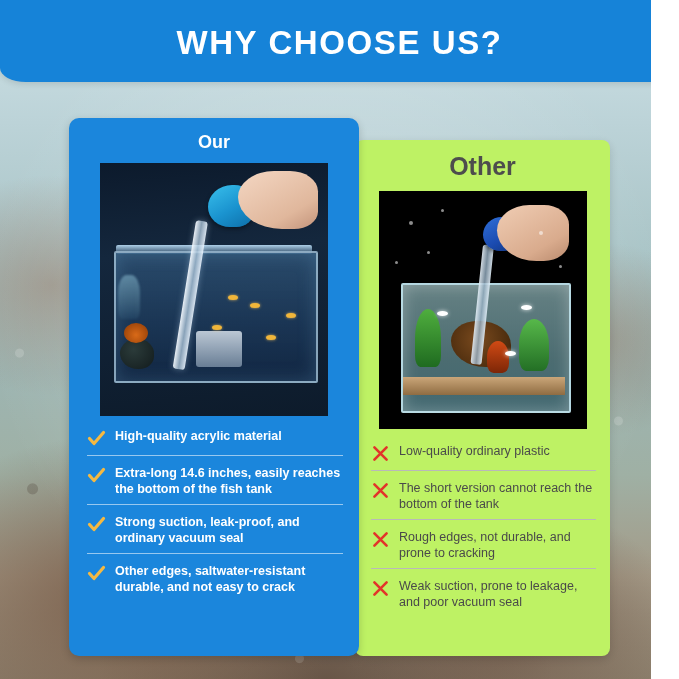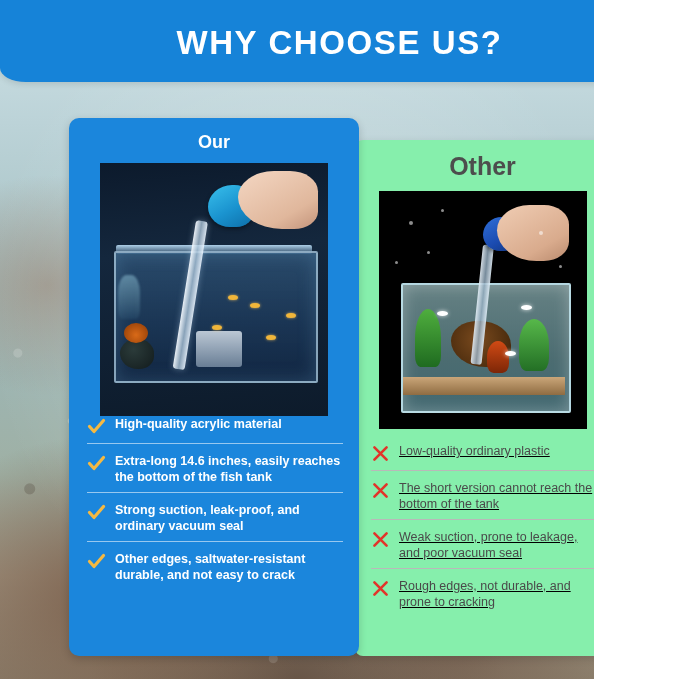--- a/index.html
+++ b/index.html
@@ -7,21 +7,21 @@
     padding: 0;
   }
   body {
     width: 679px;
     height: 679px;
     font-family: "Liberation Sans", sans-serif;
     overflow: hidden;
   }
   .page {
     position: relative;
-    width: 594px;
+    width: 651px;
     height: 679px;
     background: #b9c9c6;
     overflow: hidden;
   }
   
   .bg {
     position: absolute;
     inset: 0;
     background:
       radial-gradient(ellipse 60% 40% at 18% 88%, rgba(120,90,70,0.85) 0%, rgba(120,90,70,0) 60%),
@@ -89,21 +89,21 @@
     background: #1b86dc;
     border-radius: 10px;
     box-shadow: 0 3px 8px rgba(0,0,0,0.18);
     z-index: 3;
   }
   .panel-other {
     left: 355px;
     top: 140px;
     width: 255px;
     height: 516px;
-    background: #86efac;
+    background: #bef264;
     border-radius: 8px;
     box-shadow: 0 3px 8px rgba(0,0,0,0.14);
     z-index: 2;
   }
   .panel-title {
     text-align: center;
     font-weight: bold;
   }
   .panel-our .panel-title {
     color: #ffffff;
@@ -332,26 +332,26 @@
     background: rgba(255,255,255,0.55);
   }
 
   
   .features {
     margin: 0;
     padding: 0;
     list-style: none;
   }
   .features-our {
+    margin-top: 12px;
     padding: 0 16px 0 18px;
   }
   .features-other {
     margin-top: 14px;
     padding: 0 14px 0 16px;
-    text-decoration: underline;
   }
   .feature {
     display: flex;
     align-items: flex-start;
     gap: 9px;
     padding-bottom: 7px;
     margin-bottom: 9px;
   }
   .features-our .feature {
     border-bottom: 1px solid rgba(255,255,255,0.55);
@@ -435,29 +435,29 @@
           </svg>
         </span>
         <span class="feature-text">The short version cannot reach the bottom of the tank</span>
       </li>
       <li class="feature">
         <span class="mark">
           <svg width="19" height="19" viewBox="0 0 19 19" aria-hidden="true">
             <path d="M3.4 3.4 L15.6 15.6 M15.6 3.4 L3.4 15.6" stroke="#e2342a" stroke-width="2.6" stroke-linecap="round"></path>
           </svg>
         </span>
+        <span class="feature-text">Rough edges, not durable, and prone to cracking</span>
+      </li>
+      <li class="feature">
+        <span class="mark">
+          <svg width="19" height="19" viewBox="0 0 19 19" aria-hidden="true">
+            <path d="M3.4 3.4 L15.6 15.6 M15.6 3.4 L3.4 15.6" stroke="#e2342a" stroke-width="2.6" stroke-linecap="round"></path>
+          </svg>
+        </span>
         <span class="feature-text">Weak suction, prone to leakage, and poor vacuum seal</span>
-      </li>
-      <li class="feature">
-        <span class="mark">
-          <svg width="19" height="19" viewBox="0 0 19 19" aria-hidden="true">
-            <path d="M3.4 3.4 L15.6 15.6 M15.6 3.4 L3.4 15.6" stroke="#e2342a" stroke-width="2.6" stroke-linecap="round"></path>
-          </svg>
-        </span>
-        <span class="feature-text">Rough edges, not durable, and prone to cracking</span>
       </li>
     </ul>
   </div>
 
   <div class="panel panel-our">
     <div class="panel-title">Our</div>
     <div class="photo photo-our">
       <div class="our-tank-light"></div>
       <div class="our-tank"></div>
       <div class="our-plant"></div>

